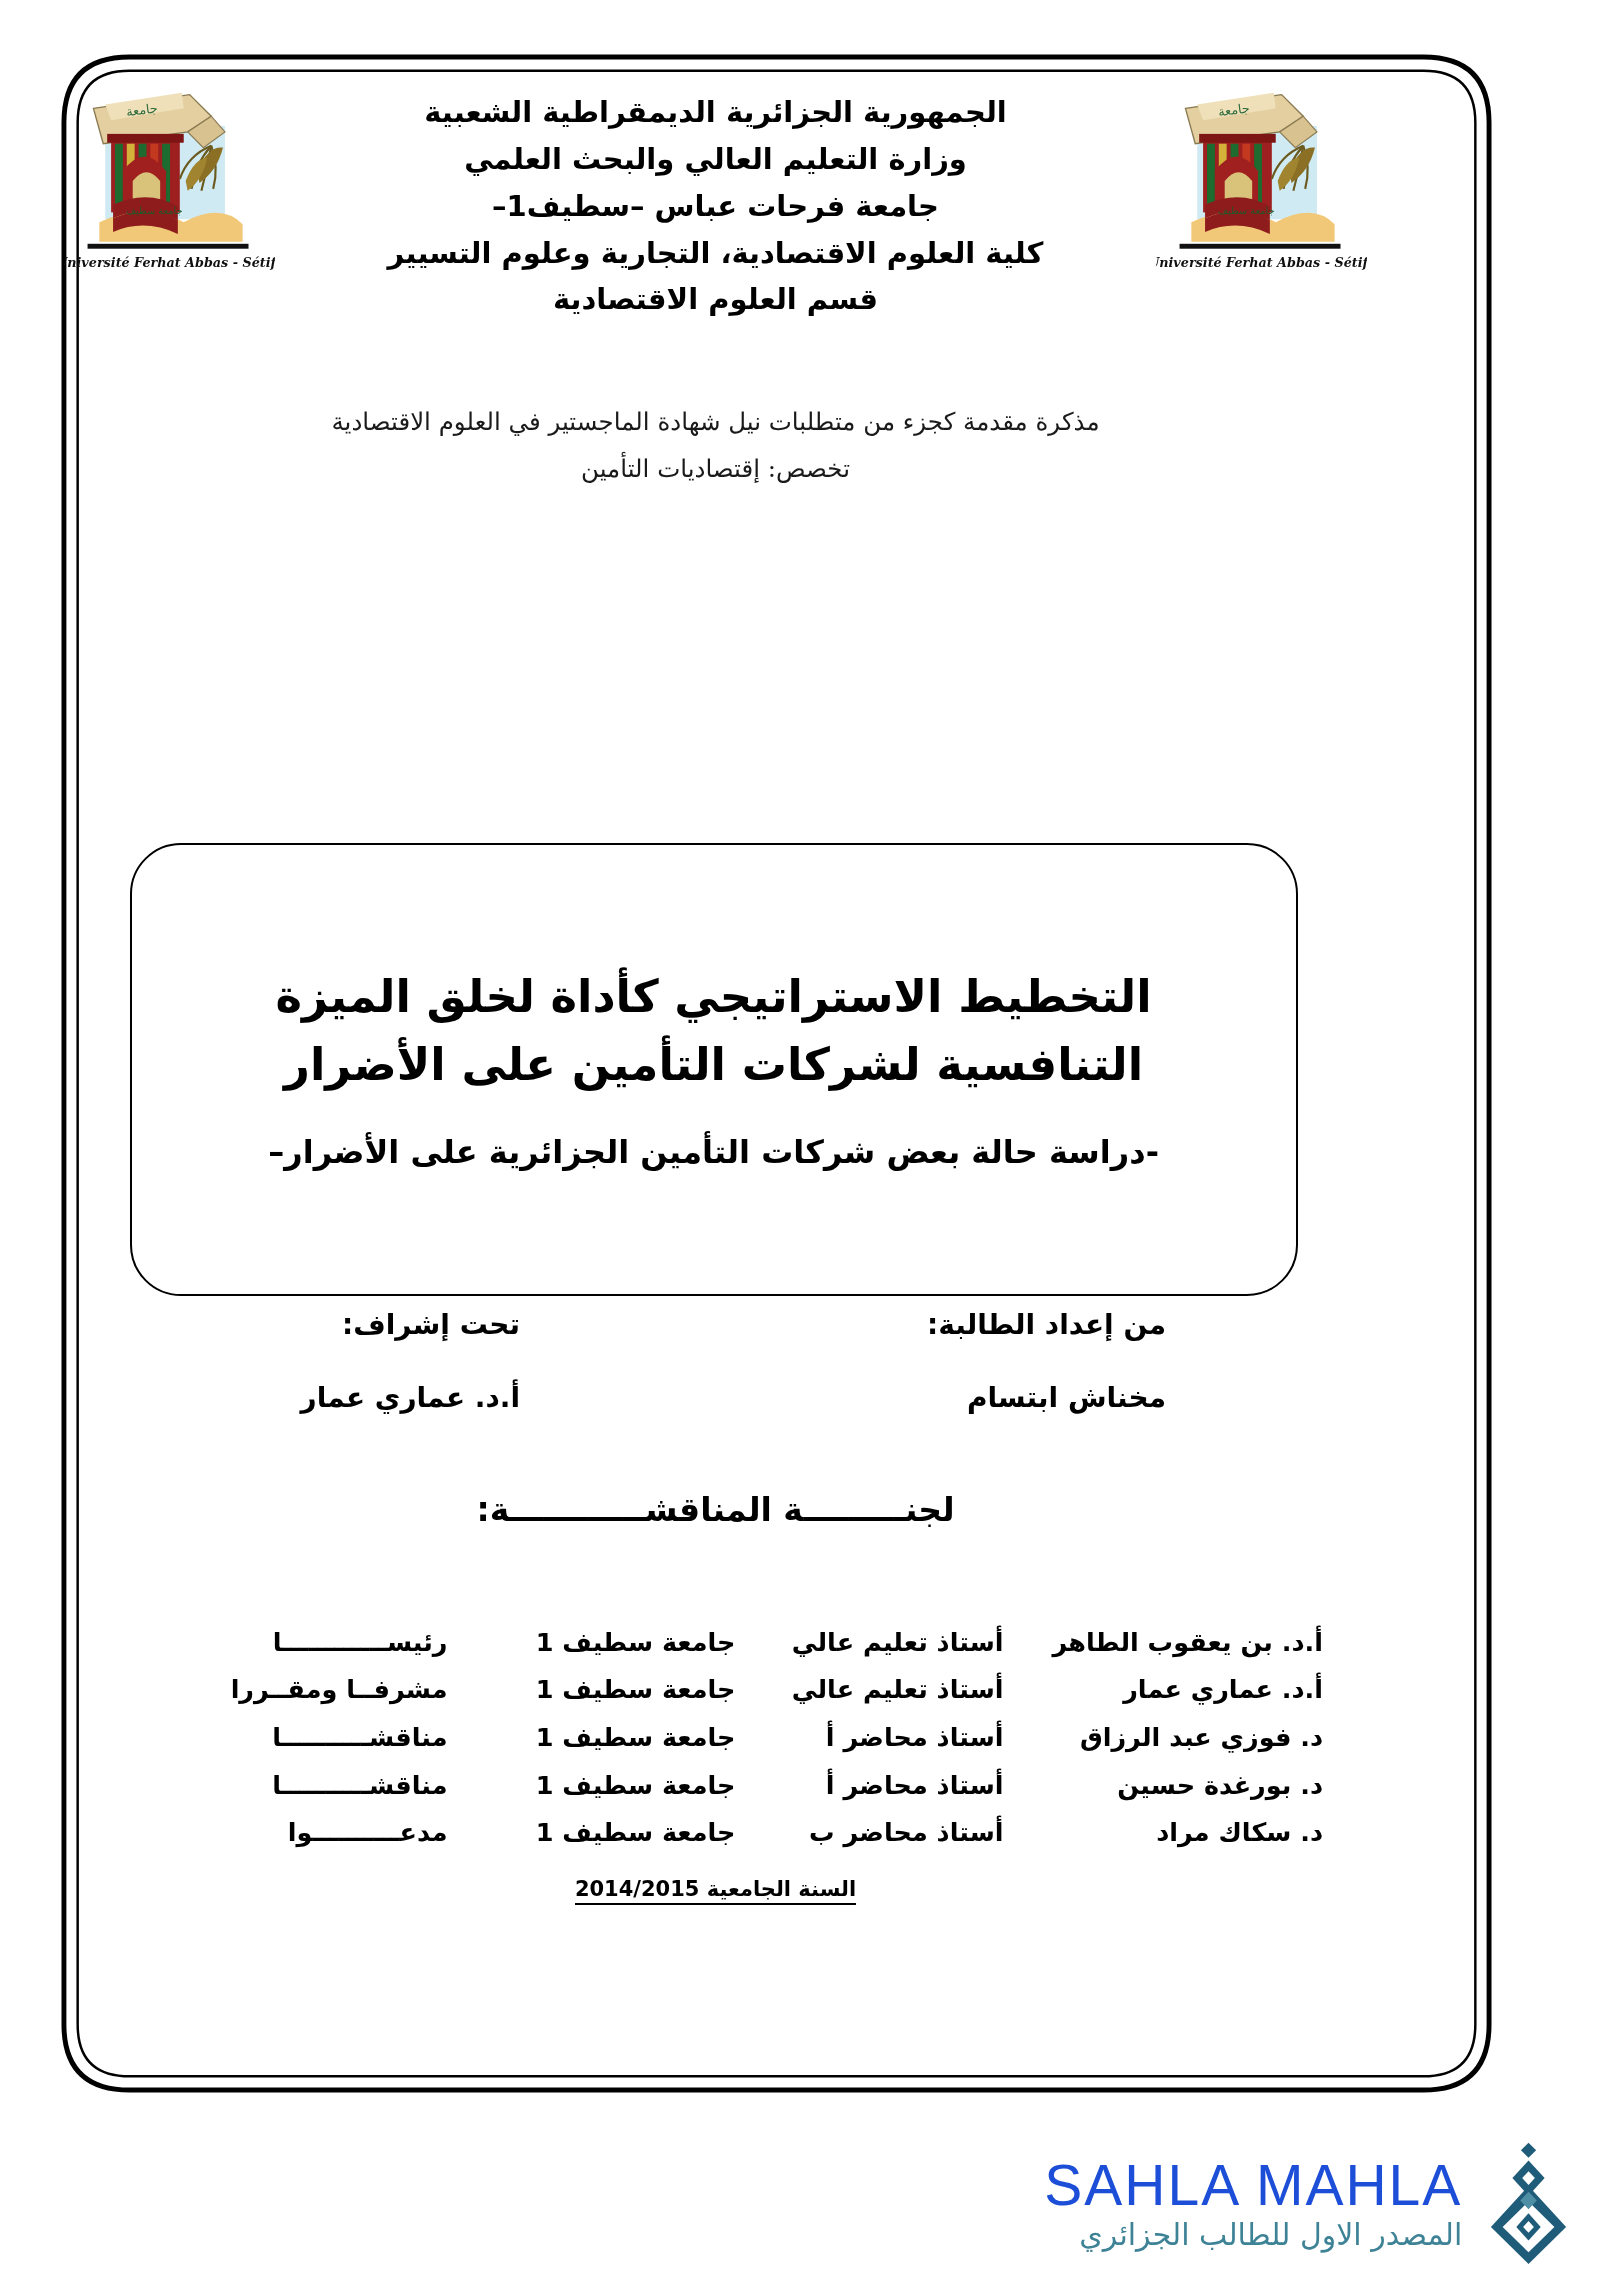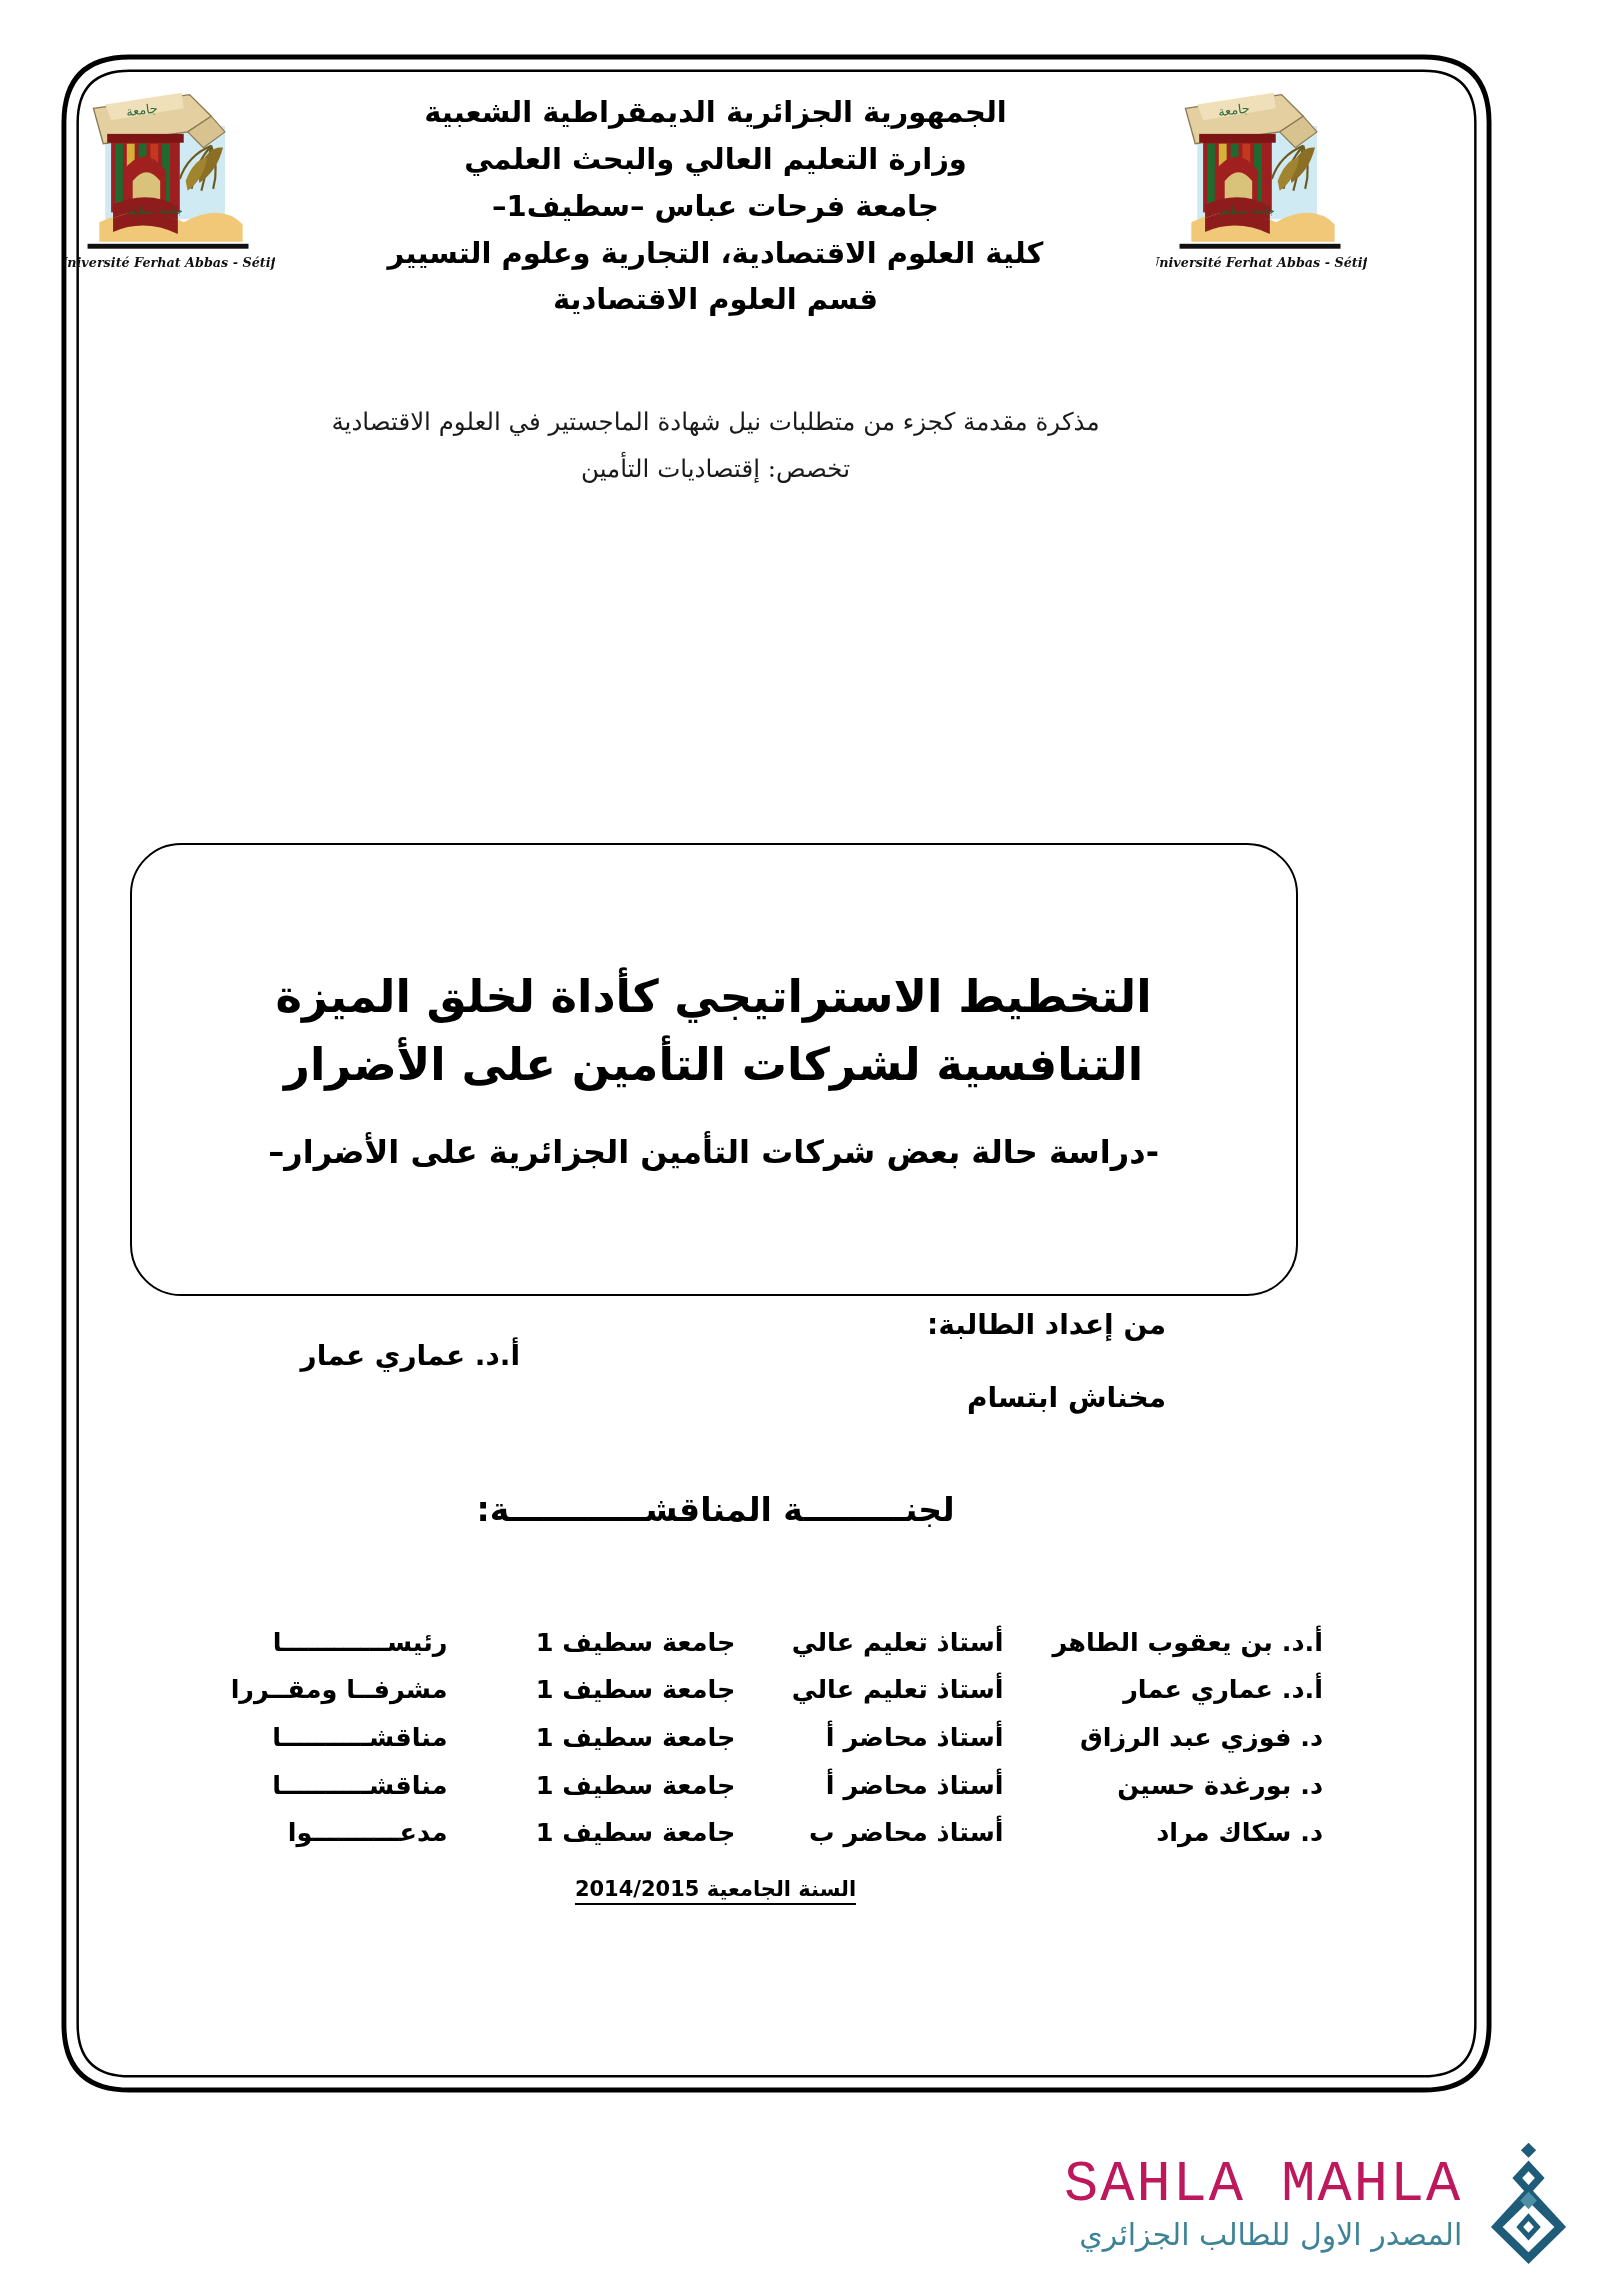--- a/index.html
+++ b/index.html
@@ -196,25 +196,25 @@
     position: absolute;
     right: 39px;
     bottom: 27.4px;
     display: flex;
     align-items: center;
     gap: 13.7px;
     direction: ltr;
   }
   .wm-text { text-align: right; line-height: 1; }
   .wm-title {
-    font-family: Liberation Mono, monospace;
+    font-family: Liberation Sans, sans-serif;
     font-size: 57px;
     font-weight: normal;
     letter-spacing: 2px;
-    color: #be185d;
+    color: #1d4ed8;
   }
   .wm-sub {
     font-family: "DejaVu Sans", "Liberation Sans", sans-serif;
     font-size: 30px;
     color: #3e8296;
     margin-top: 5.9px;
     direction: rtl;
   }
   .wm-mark { width: 106px; height: 125px; }
   .wm-mark svg { width: 100%; height: 100%; display: block; }
@@ -341,20 +341,21 @@
     <div class="title-main">التخطيط الاستراتيجي كأداة لخلق الميزة التنافسية لشركات التأمين على الأضرار</div>
     <div class="title-sub">-دراسة حالة بعض شركات التأمين الجزائرية على الأضرار–</div>
   </div>
 
   <div class="people-row">
     <div class="person-col right">
       <div class="person-label">من إعداد الطالبة:</div>
       <div class="person-name">مخناش ابتسام</div>
     </div>
     <div class="person-col left">
+      <div class="person-label">تحت إشراف:</div>
       <div class="person-name">أ.د. عماري عمار</div>
     </div>
   </div>
 
   <div class="jury-heading">لجنـــــــــة المناقشــــــــــــة:</div>
 
   <table class="jury-table">
     <tbody>
       <tr>
         <td class="col-name">أ.د. بن يعقوب الطاهر</td>

